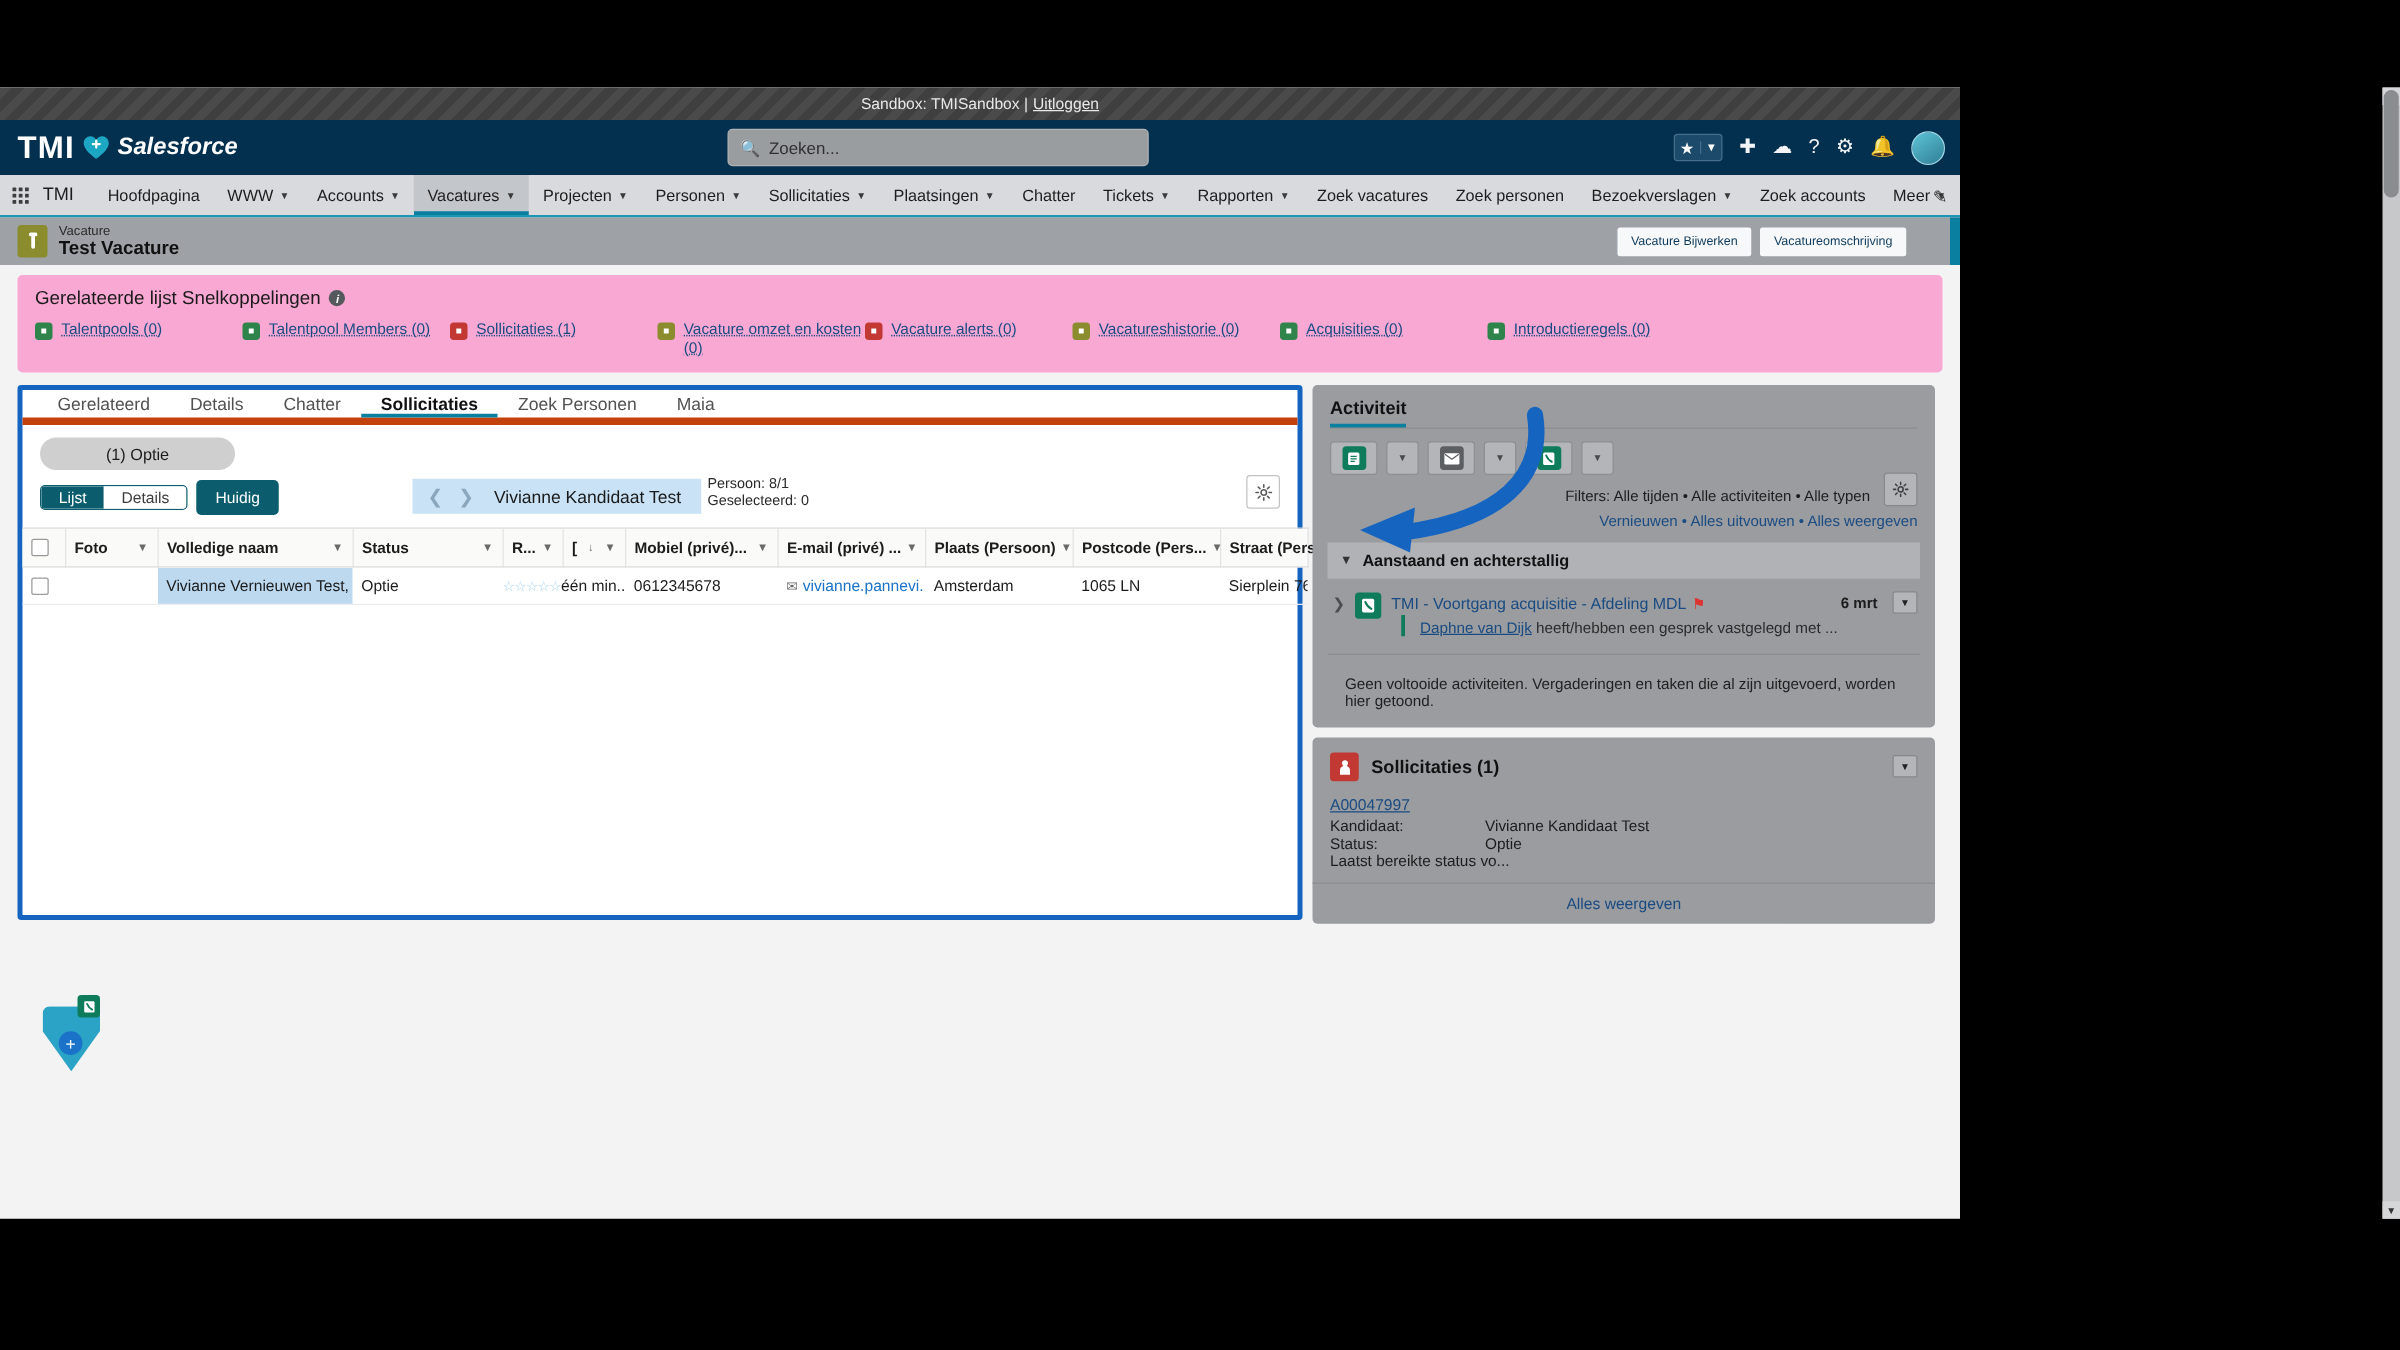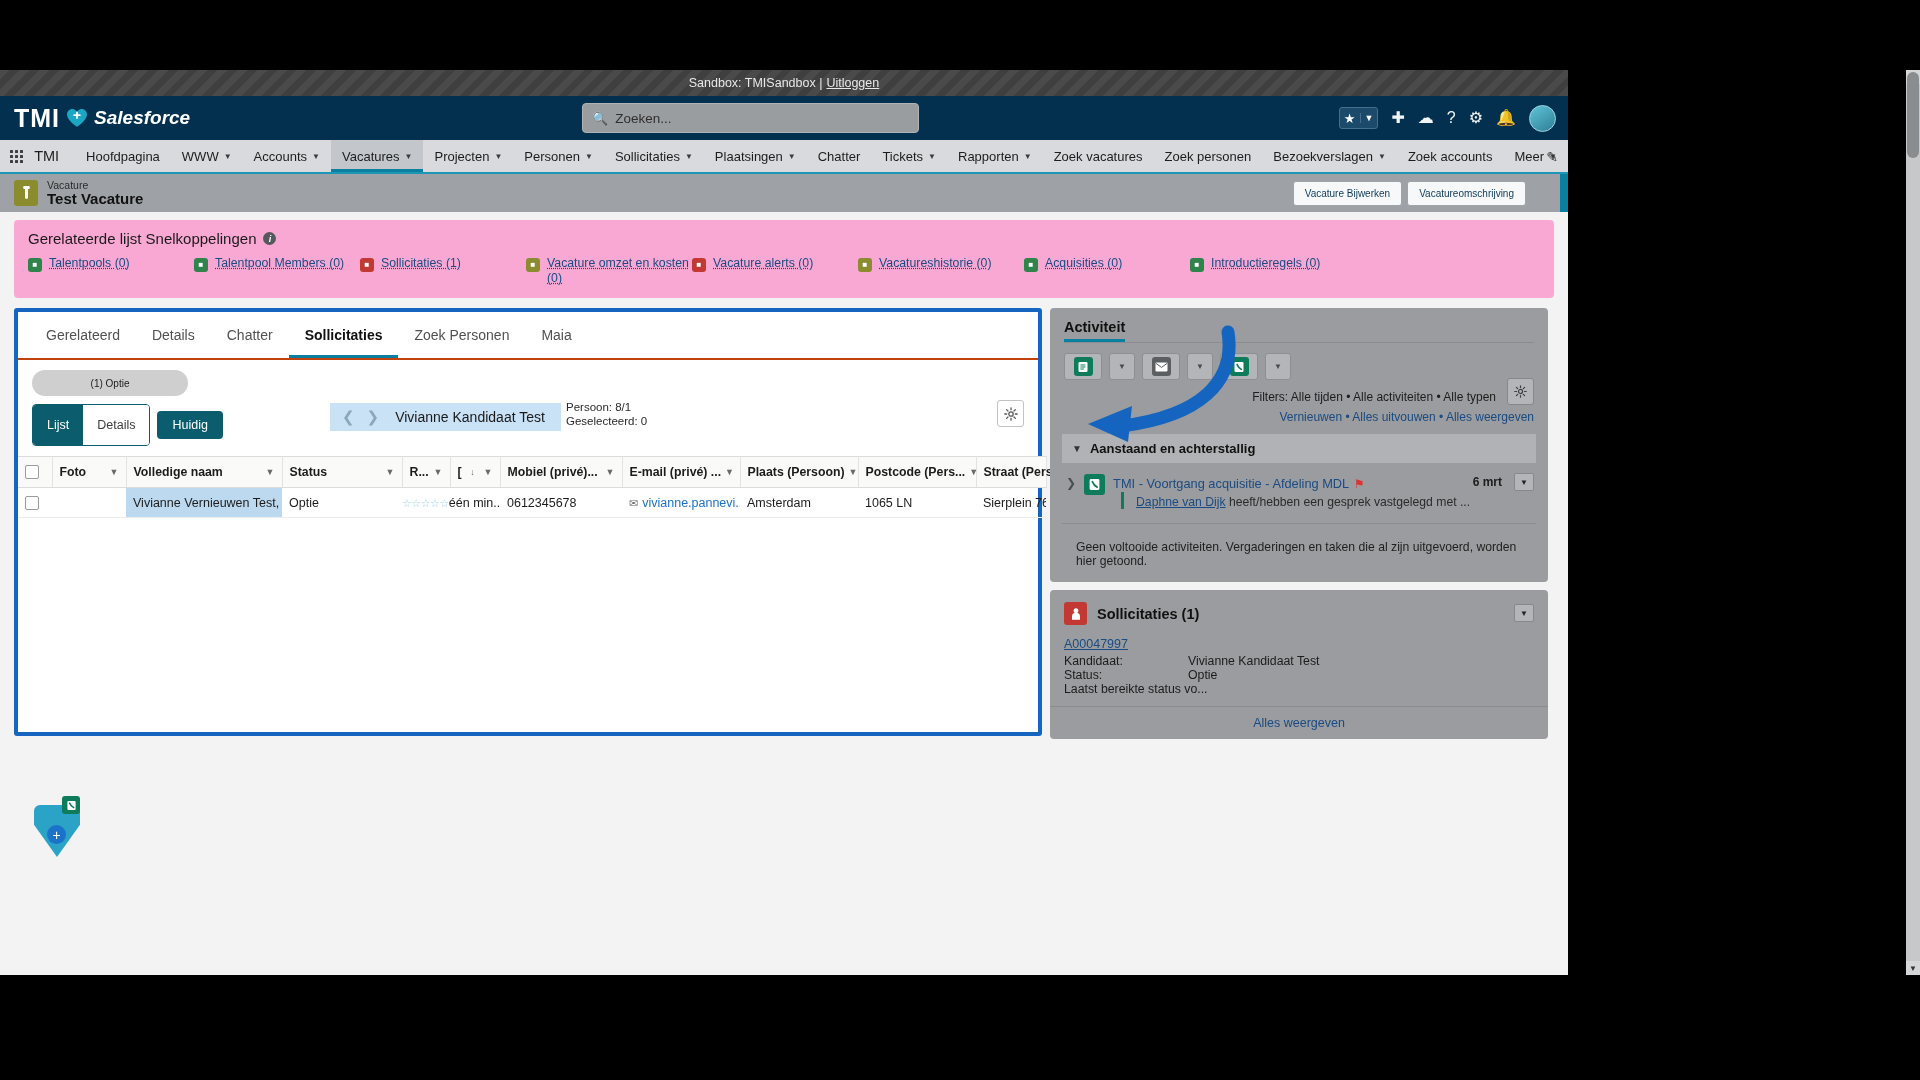--- a/index.html
+++ b/index.html
@@ -93,33 +93,33 @@
   .qllink { font-size:12.3px; color:#1a4b82; text-decoration:underline;
       text-decoration-style:dotted; line-height:15px; cursor:pointer; }
 
   
   .body { display:flex; gap:8px; padding:10px 14px 0; align-items:flex-start; }
 
   
   .mainpanel { width:1028px; background:#fff; border:4px solid #1565c0;
       border-radius:3px; height:428px; position:relative; }
 
-  .tabs { display:flex; gap:0; border-bottom:2px solid #c2410c; padding:0 12px;
-      height:48px; align-items:stretch; }
+  .tabs { display:flex; gap:0; border-bottom:6px solid #c2410c; padding:0 12px;
+      height:28px; align-items:stretch; }
   .tab { display:flex; align-items:center; padding:0 16px; font-size:14px;
       color:#515151; cursor:pointer; }
   .tab.active { color:#111; font-weight:bold; box-shadow:inset 0 -3px 0 #0b7fa0; }
 
   .pill { margin:10px 0 0 14px; width:156px; height:26px; background:#cfcfcf;
-      border-radius:13px; font-size:10px; color:#1c1c1c; display:flex;
+      border-radius:13px; font-size:13px; color:#1c1c1c; display:flex;
       align-items:center; justify-content:center; }
 
   .ctrls { display:flex; align-items:center; padding:8px 14px 10px; position:relative; }
   .seg { display:flex; border:1px solid #0b5d6e; border-radius:4px; overflow:hidden; }
-  .seg .sb { height:40px; padding:0 14px; font-size:12.5px; display:flex;
+  .seg .sb { height:18px; padding:0 14px; font-size:12.5px; display:flex;
       align-items:center; cursor:pointer; }
   .seg .sb.on { background:#0b5d6e; color:#fff; }
   .seg .sb.off { background:#fff; color:#3d3d3d; }
   .solo { margin-left:7px; height:28px; padding:0 15px; background:#0b5d6e;
       color:#fff; font-size:12.5px; border-radius:4px; display:flex;
       align-items:center; cursor:pointer; }
 
   .navrec { position:absolute; left:312px; top:7px; display:flex; align-items:center;
       background:#c9e2f5; height:28px; padding:0 10px; gap:8px; }
   .navrec .arw { color:#8ba7bd; font-size:15px; cursor:pointer; padding:0 2px; }

